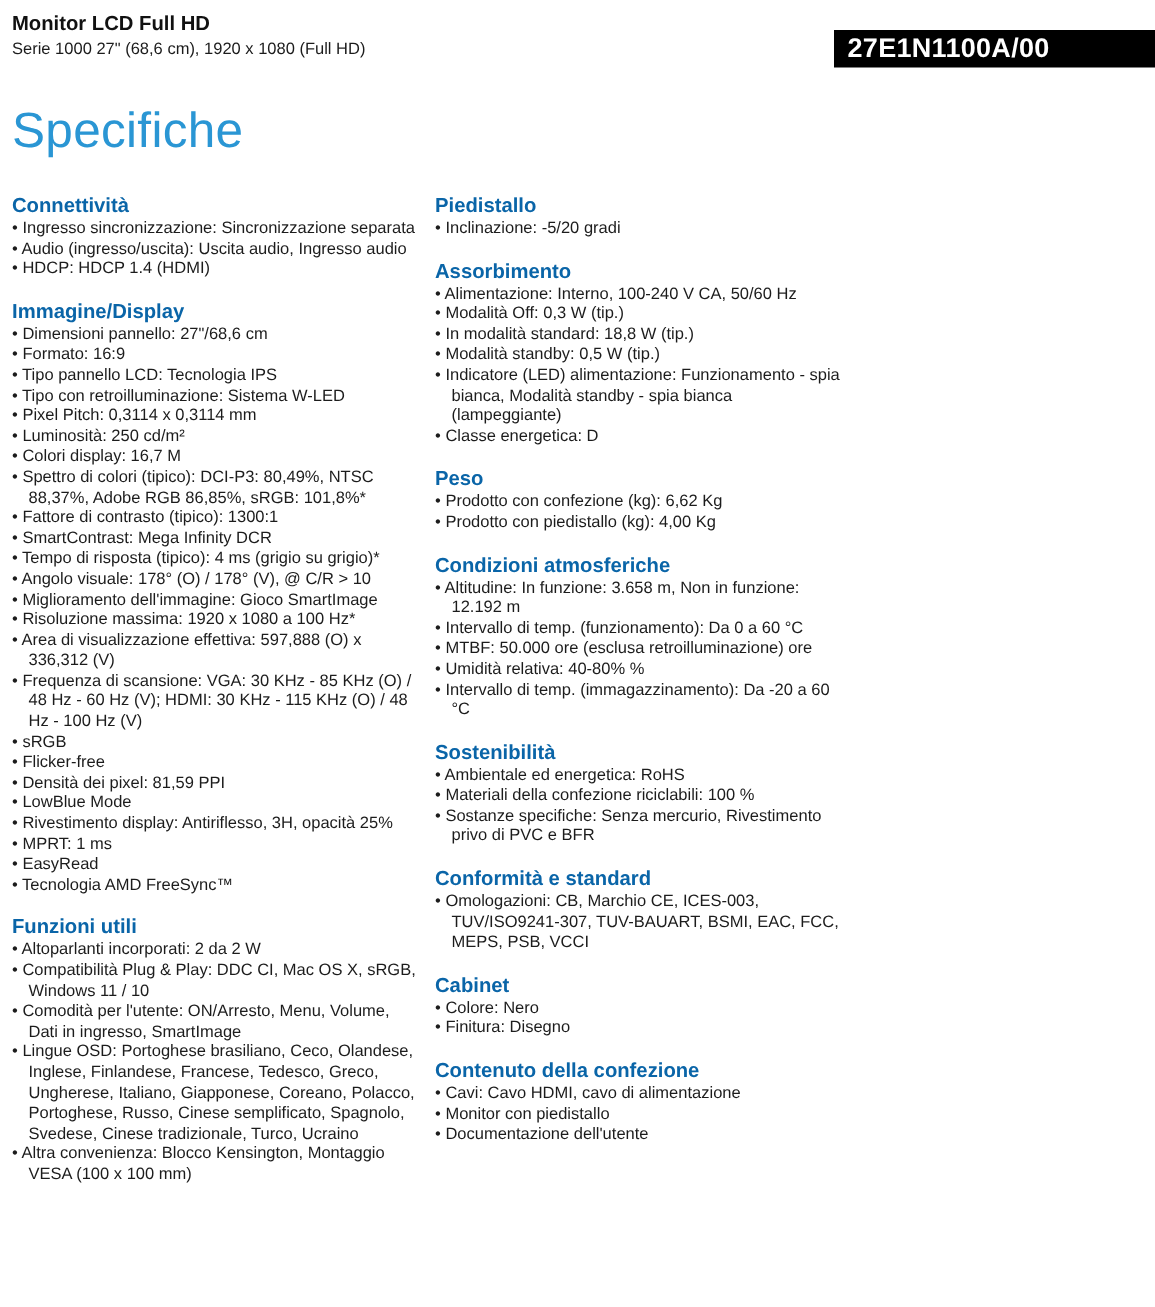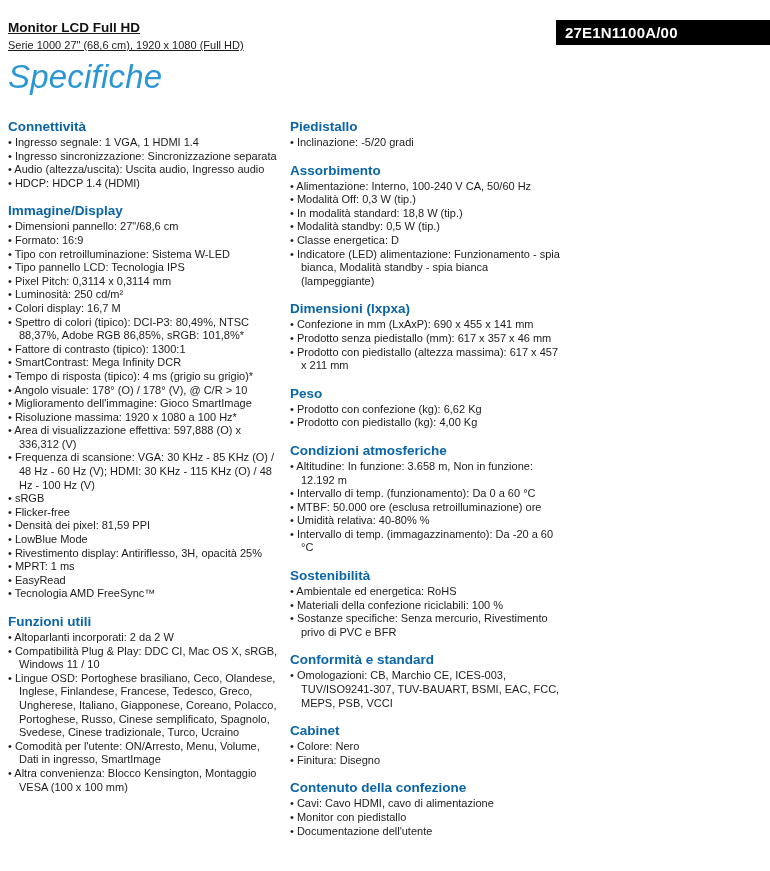--- a/index.html
+++ b/index.html
@@ -12,33 +12,33 @@
   *{box-sizing:border-box;margin:0;padding:0;}
   html,body{background:#ffffff;}
   body{
     width:770px;height:871px;
     font-family:"Liberation Sans",sans-serif;
     color:var(--body-text);
     position:relative;
     overflow:hidden;
   }
   .page{width:770px;height:871px;position:relative;background:#fff;}
-  .header{padding:20px 0 0 8px;text-decoration:underline;}
+  .header{padding:8px 0 0 8px;}
   .product-title{font-size:13.5px;font-weight:bold;color:#111;line-height:16px;}
   .product-subtitle{font-size:11px;margin-top:3px;line-height:13px;}
   .model-badge{
     position:absolute;top:20px;right:0;
     width:214px;height:25px;line-height:25px;
     background:var(--badge-bg);color:var(--badge-text);
-    font-size:15px;font-weight:bold;padding-left:9px;
+    font-size:18px;font-weight:bold;padding-left:9px;
     letter-spacing:0.2px;
   }
   .page-title{
     font-size:33px;font-weight:normal;color:var(--title-blue);
-    margin:7px 0 0 8px;line-height:36px;letter-spacing:0.2px;font-style:italic;
+    margin:29px 0 0 8px;line-height:36px;letter-spacing:0.2px;
   }
   .columns{
     display:flex;gap:12px;
     margin:24px 0 0 8px;
     width:552px;
   }
   .col{width:270px;flex:0 0 270px;}
   .col section:first-child h3{margin-top:0;}
   h3{
     font-size:13.5px;font-weight:bold;color:var(--heading-blue);
@@ -60,33 +60,32 @@
 
   <div class="model-badge">27E1N1100A/00</div>
 
   <h1 class="page-title">Specifiche</h1>
 
   <div class="columns">
     <div class="col">
         <section>
           <h3>Connettività</h3>
           <ul>
-            <li>Ingresso segnale: 1 VGA, 1 HDMI 1.4</li>
             <li>Ingresso sincronizzazione: Sincronizzazione separata</li>
-            <li>Audio (altezza/uscita): Uscita audio, Ingresso audio</li>
+            <li>Audio (ingresso/uscita): Uscita audio, Ingresso audio</li>
             <li>HDCP: HDCP 1.4 (HDMI)</li>
           </ul>
         </section>
         <section>
           <h3>Immagine/Display</h3>
           <ul>
             <li>Dimensioni pannello: 27"/68,6 cm</li>
             <li>Formato: 16:9</li>
+            <li>Tipo pannello LCD: Tecnologia IPS</li>
             <li>Tipo con retroilluminazione: Sistema W-LED</li>
-            <li>Tipo pannello LCD: Tecnologia IPS</li>
             <li>Pixel Pitch: 0,3114 x 0,3114 mm</li>
             <li>Luminosità: 250 cd/m²</li>
             <li>Colori display: 16,7 M</li>
             <li>Spettro di colori (tipico): DCI-P3: 80,49%, NTSC 88,37%, Adobe RGB 86,85%, sRGB: 101,8%*</li>
             <li>Fattore di contrasto (tipico): 1300:1</li>
             <li>SmartContrast: Mega Infinity DCR</li>
             <li>Tempo di risposta (tipico): 4 ms (grigio su grigio)*</li>
             <li>Angolo visuale: 178° (O) / 178° (V), @ C/R &gt; 10</li>
             <li>Miglioramento dell'immagine: Gioco SmartImage</li>
             <li>Risoluzione massima: 1920 x 1080 a 100 Hz*</li>
@@ -100,50 +99,42 @@
             <li>MPRT: 1 ms</li>
             <li>EasyRead</li>
             <li>Tecnologia AMD FreeSync™</li>
           </ul>
         </section>
         <section>
           <h3>Funzioni utili</h3>
           <ul>
             <li>Altoparlanti incorporati: 2 da 2 W</li>
             <li>Compatibilità Plug &amp; Play: DDC CI, Mac OS X, sRGB, Windows 11 / 10</li>
+            <li>Comodità per l'utente: ON/Arresto, Menu, Volume, Dati in ingresso, SmartImage</li>
             <li>Lingue OSD: Portoghese brasiliano, Ceco, Olandese, Inglese, Finlandese, Francese, Tedesco, Greco, Ungherese, Italiano, Giapponese, Coreano, Polacco, Portoghese, Russo, Cinese semplificato, Spagnolo, Svedese, Cinese tradizionale, Turco, Ucraino</li>
-            <li>Comodità per l'utente: ON/Arresto, Menu, Volume, Dati in ingresso, SmartImage</li>
             <li>Altra convenienza: Blocco Kensington, Montaggio VESA (100 x 100 mm)</li>
           </ul>
         </section>
       </div>
     <div class="col">
         <section>
           <h3>Piedistallo</h3>
           <ul>
             <li>Inclinazione: -5/20 gradi</li>
           </ul>
         </section>
         <section>
           <h3>Assorbimento</h3>
           <ul>
             <li>Alimentazione: Interno, 100-240 V CA, 50/60 Hz</li>
             <li>Modalità Off: 0,3 W (tip.)</li>
             <li>In modalità standard: 18,8 W (tip.)</li>
             <li>Modalità standby: 0,5 W (tip.)</li>
+            <li>Indicatore (LED) alimentazione: Funzionamento - spia bianca, Modalità standby - spia bianca (lampeggiante)</li>
             <li>Classe energetica: D</li>
-            <li>Indicatore (LED) alimentazione: Funzionamento - spia bianca, Modalità standby - spia bianca (lampeggiante)</li>
-          </ul>
-        </section>
-        <section>
-          <h3>Dimensioni (lxpxa)</h3>
-          <ul>
-            <li>Confezione in mm (LxAxP): 690 x 455 x 141 mm</li>
-            <li>Prodotto senza piedistallo (mm): 617 x 357 x 46 mm</li>
-            <li>Prodotto con piedistallo (altezza massima): 617 x 457 x 211 mm</li>
           </ul>
         </section>
         <section>
           <h3>Peso</h3>
           <ul>
             <li>Prodotto con confezione (kg): 6,62 Kg</li>
             <li>Prodotto con piedistallo (kg): 4,00 Kg</li>
           </ul>
         </section>
         <section>

